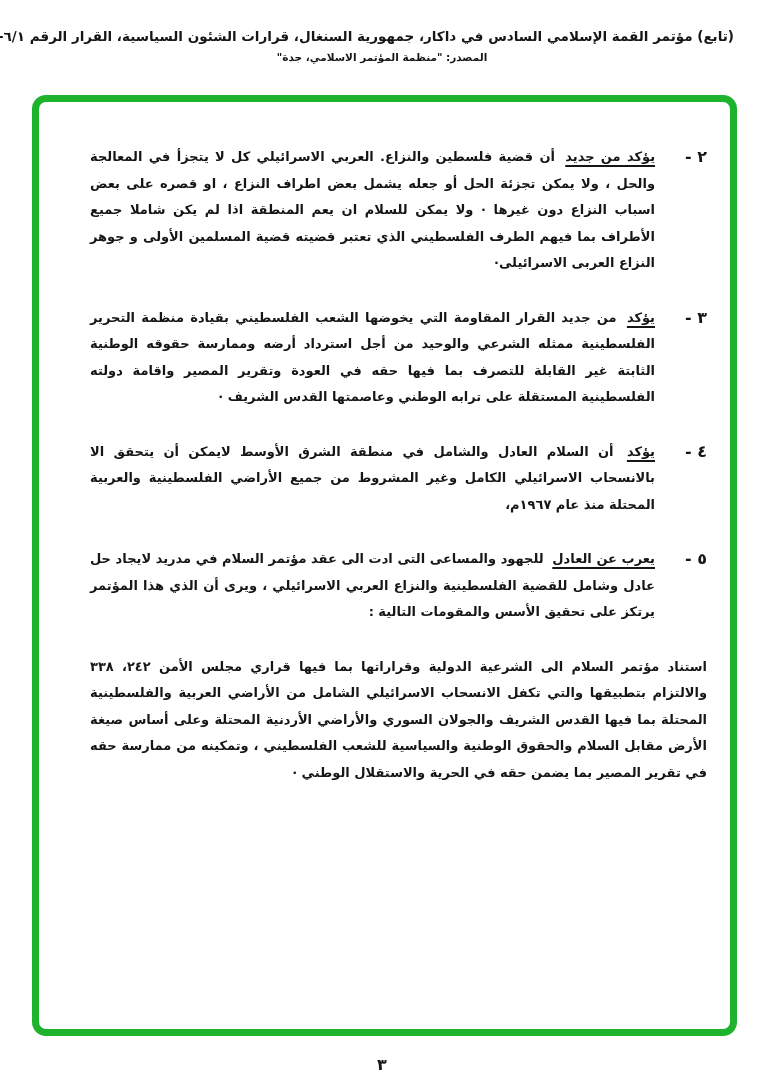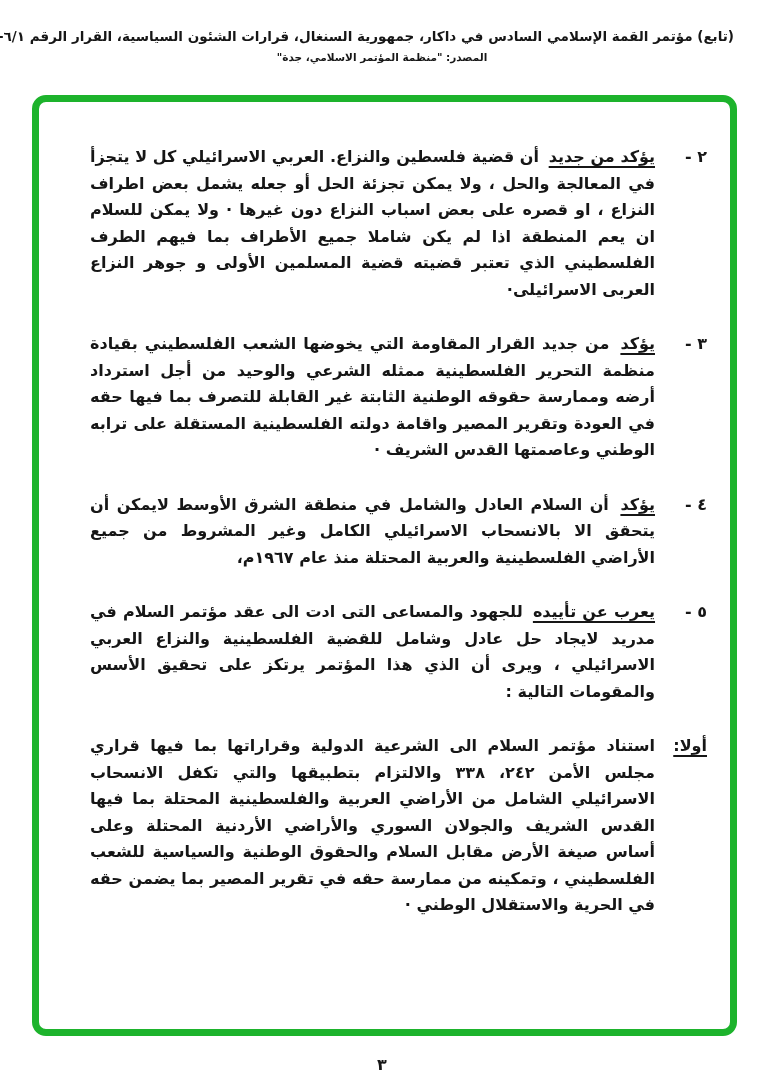--- a/index.html
+++ b/index.html
@@ -58,21 +58,21 @@
   }
   .para-num {
     flex: 0 0 52px;
     font-size: 16px;
     font-weight: bold;
     line-height: 26.5px;
     white-space: nowrap;
   }
   .para-body {
     flex: 1 1 auto;
-    font-size: 16px;
+    font-size: 13px;
     font-weight: bold;
     line-height: 26.5px;
     text-align: justify;
     padding-left: 2px;
   }
   .underline {
     text-decoration: underline;
     text-decoration-thickness: 1.5px;
     text-underline-offset: 4px;
   }
@@ -122,27 +122,26 @@
         <div class="para-num">٤ -</div>
         <div class="para-body">
           <span class="para-lead underline">يؤكد</span>
           <span>أن السلام العادل والشامل في منطقة الشرق الأوسط لايمكن أن يتحقق الا بالانسحاب الاسرائيلي الكامل وغير المشروط من جميع الأراضي الفلسطينية والعربية المحتلة منذ عام ١٩٦٧م،</span>
         </div>
       </div>
 
       <div class="para">
         <div class="para-num">٥ -</div>
         <div class="para-body">
-          <span class="para-lead underline">يعرب عن تأييده</span>
+          <span class="para-lead underline">يعرب عن العادل</span>
           <span>للجهود والمساعى التى ادت الى عقد مؤتمر السلام في مدريد لايجاد حل عادل وشامل للقضية الفلسطينية والنزاع العربي الاسرائيلي ، ويرى أن الذي هذا المؤتمر يرتكز على تحقيق الأسس والمقومات التالية :</span>
         </div>
       </div>
 
       <div class="para">
-        <div class="para-num underline">أولا:</div>
         <div class="para-body">
           <span>استناد مؤتمر السلام الى الشرعية الدولية وقراراتها بما فيها قراري مجلس الأمن ٢٤٢، ٣٣٨ والالتزام بتطبيقها والتي تكفل الانسحاب الاسرائيلي الشامل من الأراضي العربية والفلسطينية المحتلة بما فيها القدس الشريف والجولان السوري والأراضي الأردنية المحتلة وعلى أساس صيغة الأرض مقابل السلام والحقوق الوطنية والسياسية للشعب الفلسطيني ، وتمكينه من ممارسة حقه في تقرير المصير بما يضمن حقه في الحرية والاستقلال الوطني ·</span>
         </div>
       </div>
 
     </div>
   </div>
 
   <div class="page-number">٣</div>
 

